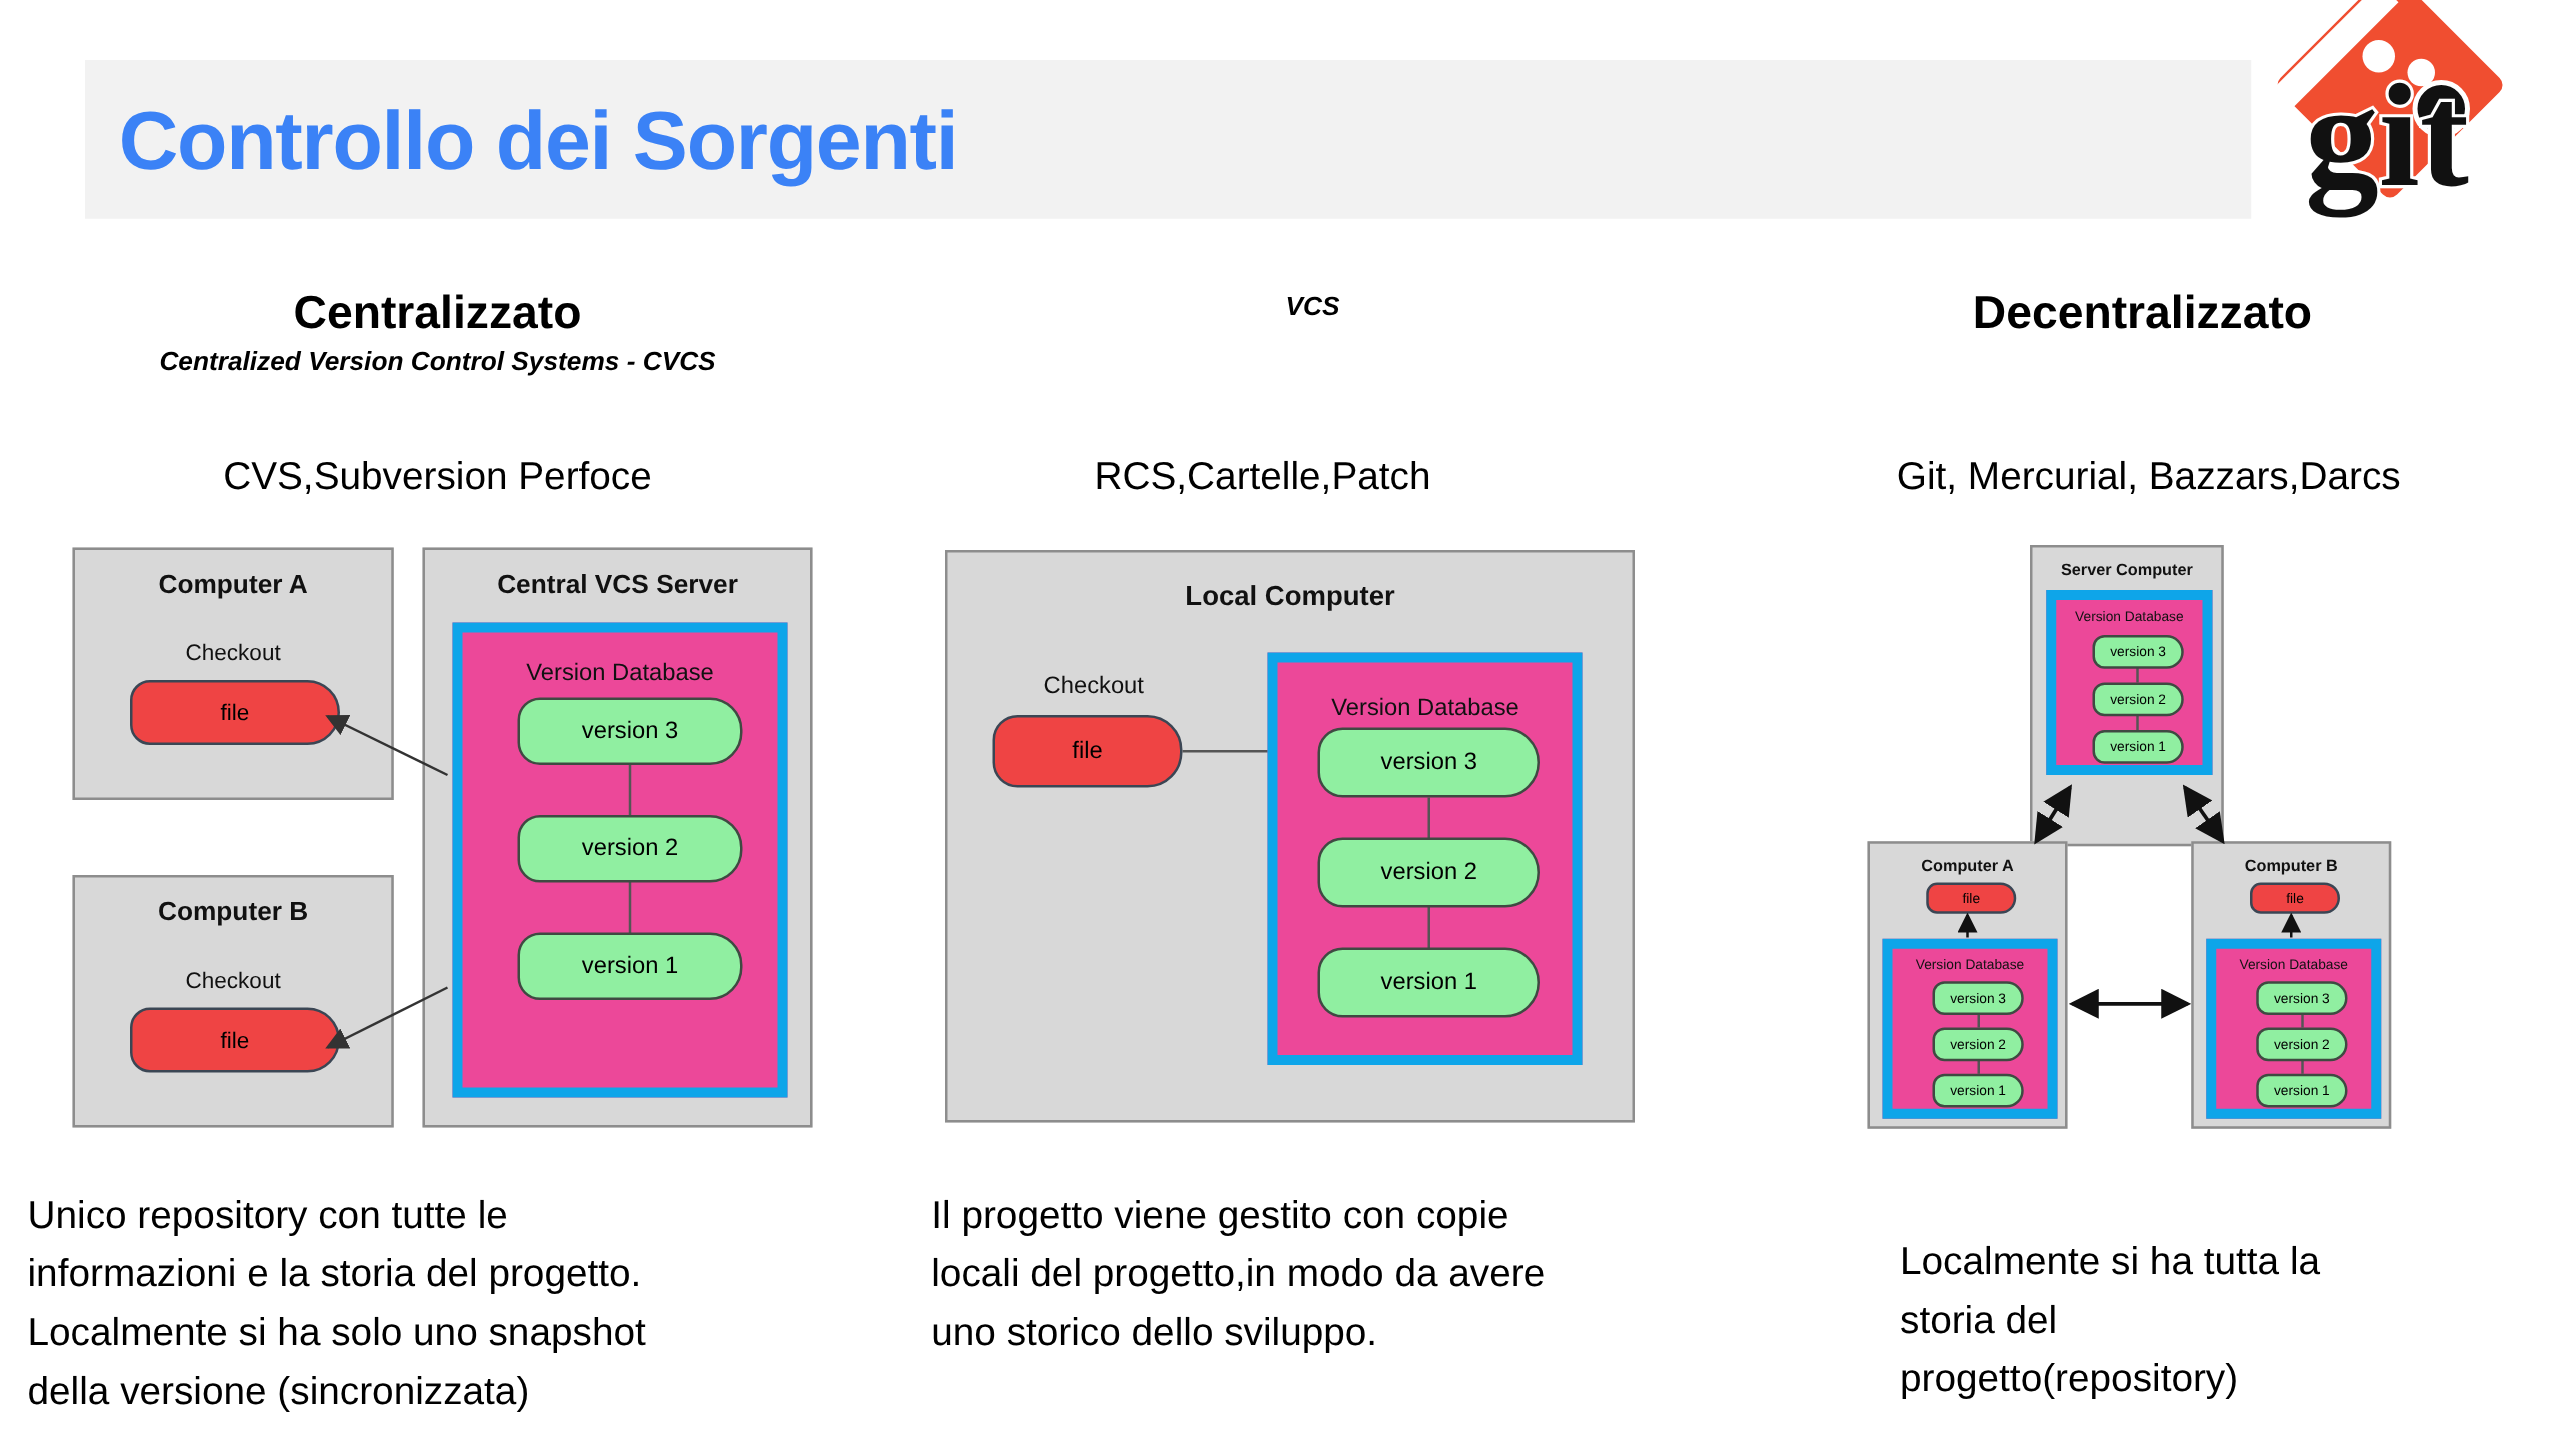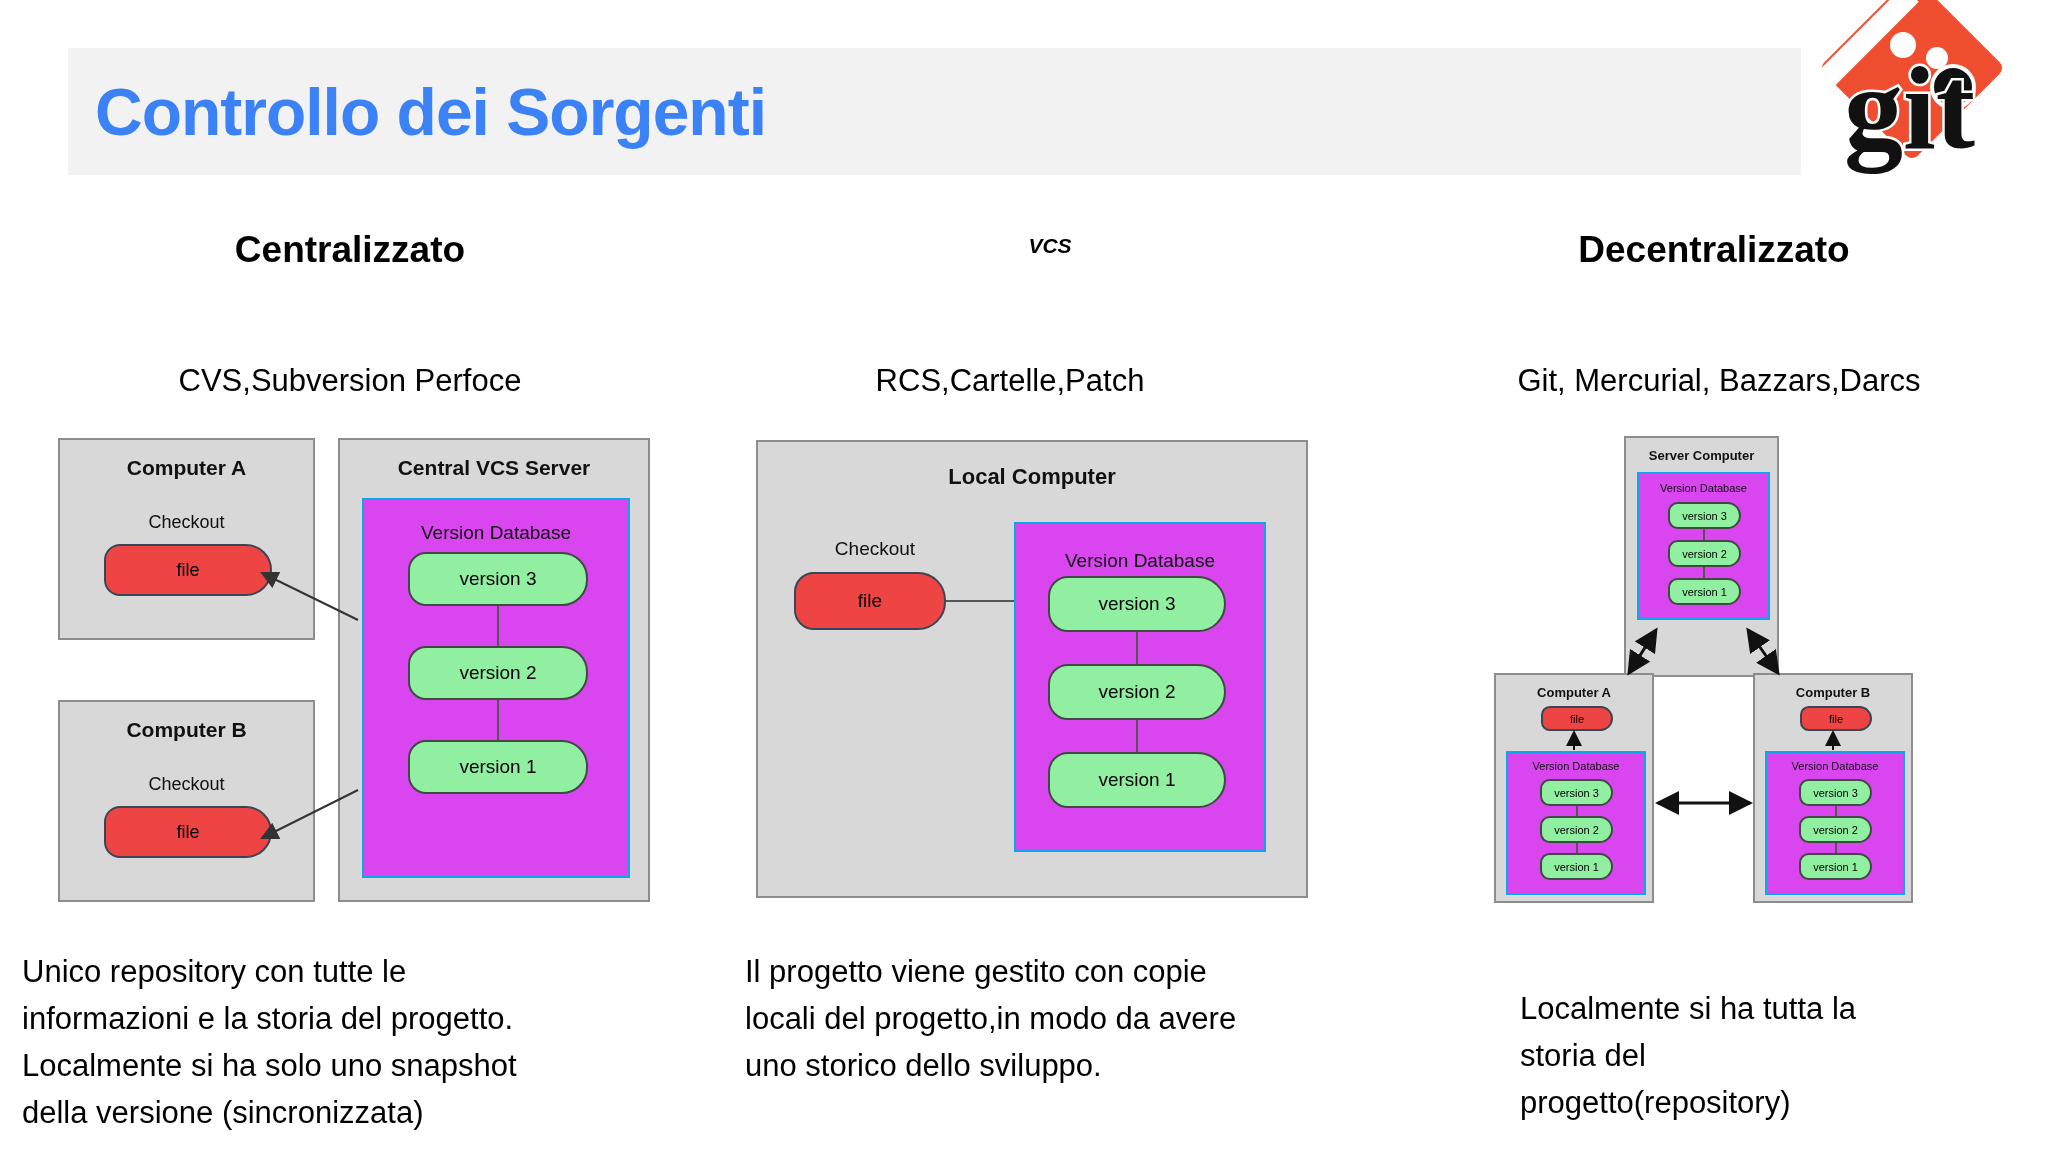--- a/index.html
+++ b/index.html
@@ -33,21 +33,21 @@
   
   .col-head{position:absolute;text-align:center;}
   .col-title{font-size:37px;font-weight:bold;line-height:44px;}
   .col-sub{font-size:21px;font-weight:bold;font-style:italic;line-height:30px;margin-top:3px;}
   .col-tools{position:absolute;text-align:center;font-size:31px;line-height:38px;}
   .col-note{position:absolute;font-size:31px;line-height:47px;white-space:pre-line;}
 
   
   .gbox{position:absolute;background:#d8d8d8;border:2px solid #8d8d8d;
         box-sizing:border-box;}
-  .wbox{position:absolute;background:#d946ef;border:2px solid #0ea5e9;
+  .wbox{position:absolute;background:#ec4899;border:8px solid #0ea5e9;
         box-sizing:border-box;}
   .bx-title{position:absolute;left:0;right:0;text-align:center;font-weight:bold;color:#111;}
   .lbl{position:absolute;left:0;right:0;text-align:center;color:#111;}
   .cap{position:absolute;box-sizing:border-box;display:flex;align-items:center;
        justify-content:center;border:2px solid #3b4654;}
   .cap.green{background:#90efa1;border-color:#3f4a42;}
   .cap.blue{background:#ef4444;border-color:#3b4654;}
   .conn{position:absolute;background:#555;width:2px;}
   .hconn{position:absolute;background:#555;height:2px;}
   svg.ov{position:absolute;left:0;top:0;overflow:visible;}
@@ -62,20 +62,21 @@
   <div class="diamond"></div>
   <div class="notch"></div>
   <div class="dot-top"></div>
   <div class="dot-mid"></div>
   <div class="dot-blk"></div>
   <div class="wordmark">git</div>
 </div>
 
 <div class="col-head" style="left:0px;top:228px;width:700px;">
   <div class="col-title">Centralizzato</div>
+  <div class="col-sub">Centralized Version Control Systems - CVCS</div>
 </div>
 <div class="col-head" style="left:700px;top:228px;width:700px;">
   <div class="col-sub">VCS</div>
 </div>
 <div class="col-head" style="left:1380px;top:228px;width:668px;">
   <div class="col-title">Decentralizzato</div>
 </div>
 
 <div class="col-tools" style="left:0px;top:362px;width:700px;">CVS,Subversion Perfoce</div>
 <div class="col-tools" style="left:660px;top:362px;width:700px;">RCS,Cartelle,Patch</div>

